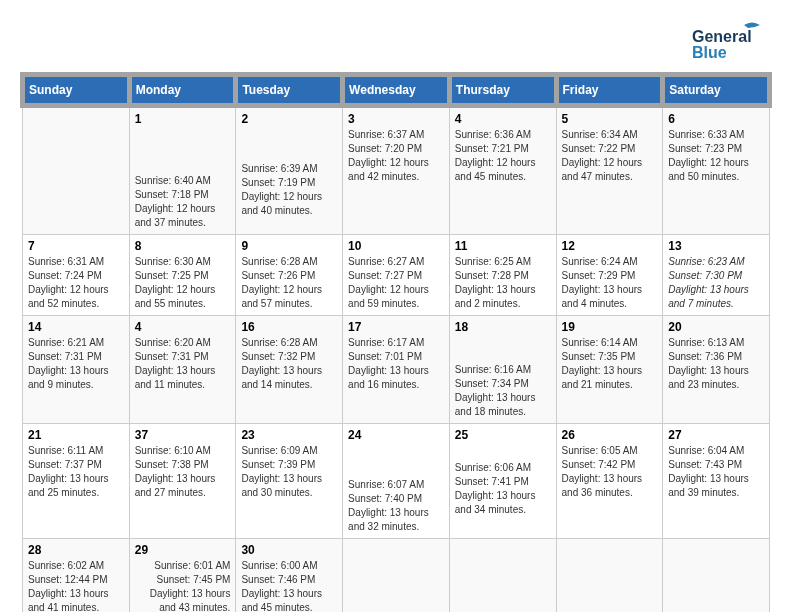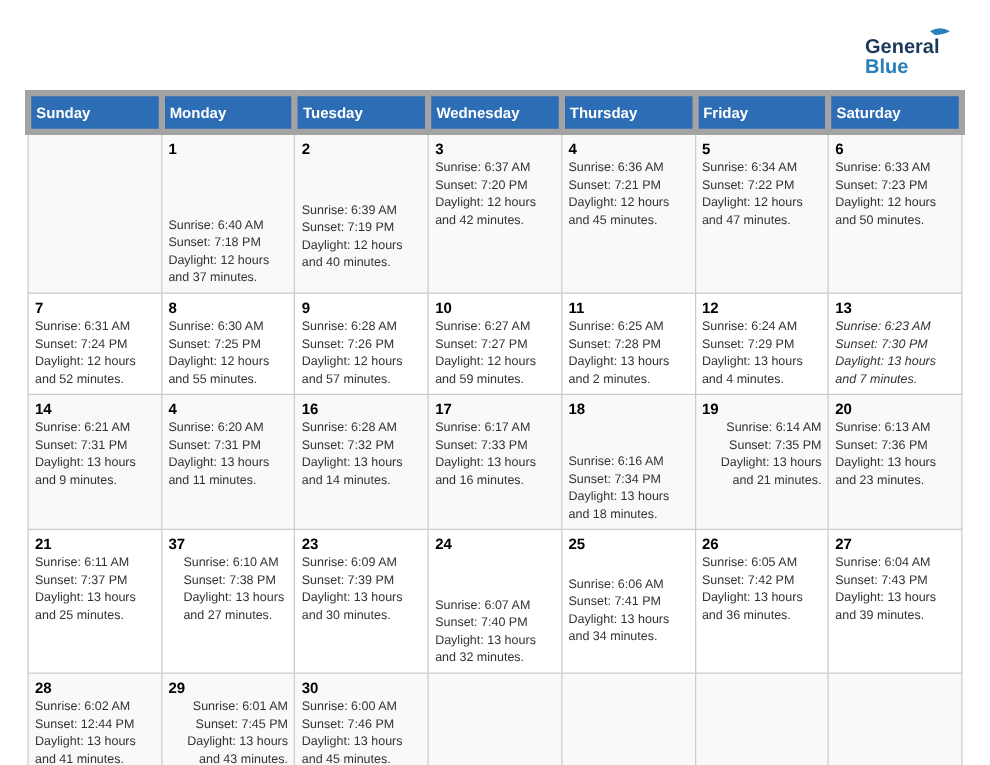--- a/index.html
+++ b/index.html
@@ -225,34 +225,34 @@
         <td>
           <div class="day-num">16</div>
           <div class="day-info" style="white-space: pre-line;">Sunrise: 6:28 AM
 Sunset: 7:32 PM
 Daylight: 13 hours
 and 14 minutes.</div>
         </td>
         <td>
           <div class="day-num">17</div>
           <div class="day-info" style="white-space: pre-line;">Sunrise: 6:17 AM
-Sunset: 7:33 PM
+Sunset: 7:01 PM
 Daylight: 13 hours
 and 16 minutes.</div>
         </td>
         <td>
           <div class="day-num">18</div>
           <div class="day-info" style="white-space: pre-line; margin-top: 29px;">Sunrise: 6:16 AM
 Sunset: 7:34 PM
 Daylight: 13 hours
 and 18 minutes.</div>
         </td>
         <td>
           <div class="day-num">19</div>
-          <div class="day-info" style="white-space: pre-line; text-align: right;">Sunrise: 6:14 AM
+          <div class="day-info" style="white-space: pre-line;">Sunrise: 6:14 AM
 Sunset: 7:35 PM
 Daylight: 13 hours
 and 21 minutes.</div>
         </td>
         <td>
           <div class="day-num">20</div>
           <div class="day-info" style="white-space: pre-line;">Sunrise: 6:13 AM
 Sunset: 7:36 PM
 Daylight: 13 hours
 and 23 minutes.</div>
@@ -261,21 +261,21 @@
       <tr>
         <td>
           <div class="day-num">21</div>
           <div class="day-info" style="white-space: pre-line;">Sunrise: 6:11 AM
 Sunset: 7:37 PM
 Daylight: 13 hours
 and 25 minutes.</div>
         </td>
         <td>
           <div class="day-num">37</div>
-          <div class="day-info" style="white-space: pre-line; margin-left: 12px;">Sunrise: 6:10 AM
+          <div class="day-info" style="white-space: pre-line;">Sunrise: 6:10 AM
 Sunset: 7:38 PM
 Daylight: 13 hours
 and 27 minutes.</div>
         </td>
         <td>
           <div class="day-num">23</div>
           <div class="day-info" style="white-space: pre-line;">Sunrise: 6:09 AM
 Sunset: 7:39 PM
 Daylight: 13 hours
 and 30 minutes.</div>

